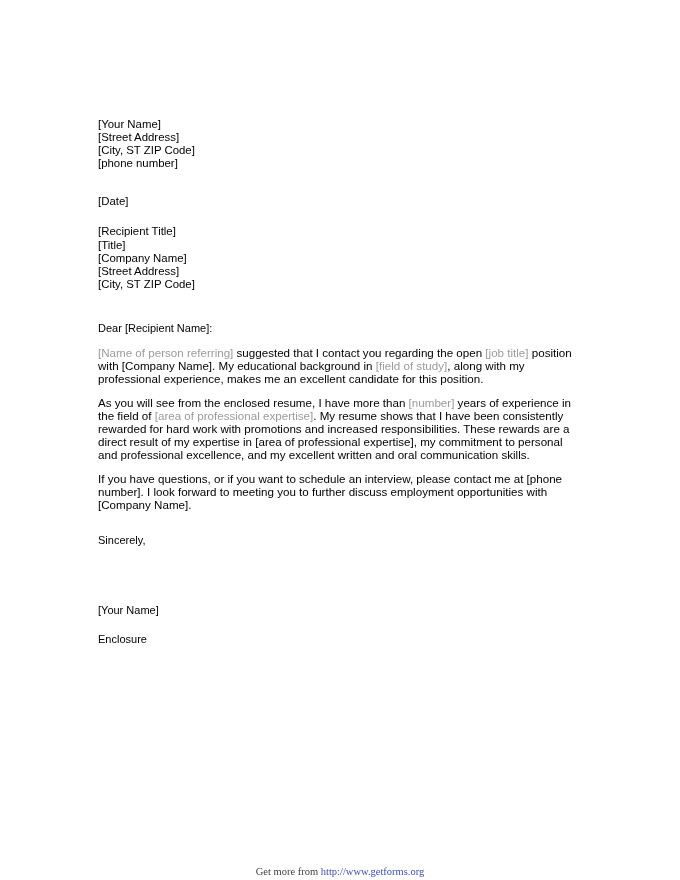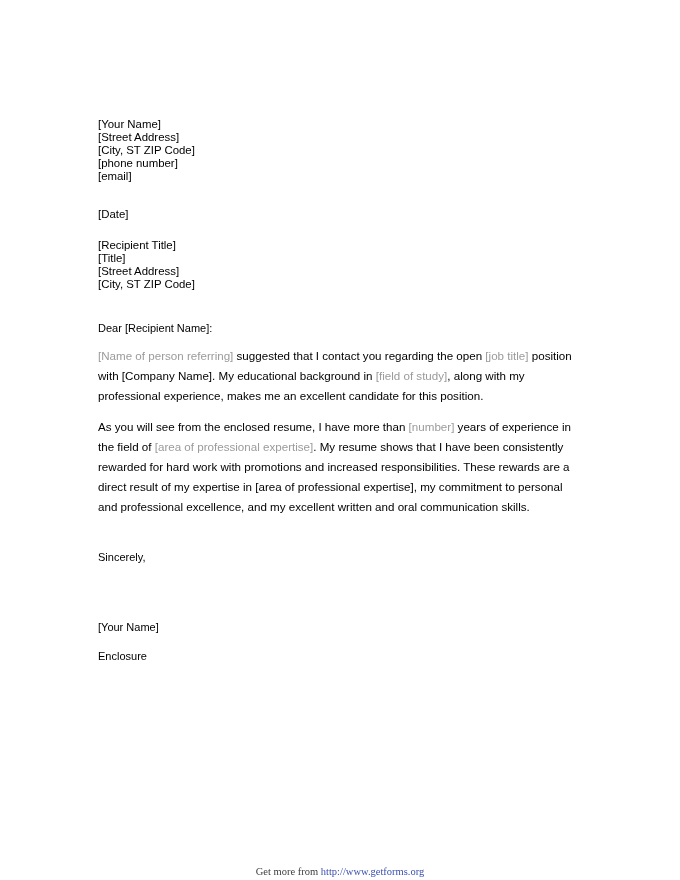--- a/index.html
+++ b/index.html
@@ -33,21 +33,21 @@
     line-height: 13.1px;
     color: #000000;
   }
   .salutation {
     font-size: 11px;
     line-height: 14px;
     color: #000000;
   }
   .para {
     font-size: 11.6px;
-    line-height: 20px;
+    line-height: 13px;
     color: #000000;
     text-align: left;
   }
   .ph {
     color: #9b9b9b;
   }
   .gap-date     { height: 25px; }
   .gap-recip    { height: 17px; }
   .gap-salut    { height: 30px; }
   .gap-para     { height: 11px; }
@@ -77,50 +77,51 @@
 
 <div class="page">
 
   <div class="letter">
 
     <div>
       <div class="line">[Your Name]</div>
       <div class="line">[Street Address]</div>
       <div class="line">[City, ST  ZIP Code]</div>
       <div class="line">[phone number]</div>
-      <div class="line">[email]</div>
     </div>
 
     <div class="gap-date"></div>
 
     <div class="line">[Date]</div>
 
     <div class="gap-recip"></div>
 
     <div>
       <div class="line">[Recipient Title]</div>
       <div class="line">[Title]</div>
+      <div class="line">[Company Name]</div>
       <div class="line">[Street Address]</div>
       <div class="line">[City, ST  ZIP Code]</div>
     </div>
 
     <div class="gap-salut"></div>
 
     <div class="salutation">Dear [Recipient Name]:</div>
 
     <div class="gap-para"></div>
 
     <div class="para"><span class="ph">[Name of person referring]</span><span> suggested that I contact you regarding the open </span><span class="ph">[job title]</span><span> position with [Company Name]. My educational background in </span><span class="ph">[field of study]</span><span>, along with my professional experience, makes me an excellent candidate for this position.</span></div>
 
     <div class="gap-para"></div>
 
     <div class="para"><span>As you will see from the enclosed resume, I have more than </span><span class="ph">[number]</span><span> years of experience in the field of </span><span class="ph">[area of professional expertise]</span><span>. My resume shows that I have been consistently rewarded for hard work with promotions and increased responsibilities. These rewards are a direct result of my expertise in [area of professional expertise], my commitment to personal and professional excellence, and my excellent written and oral communication skills.</span></div>
 
     <div class="gap-para"></div>
 
+    <div class="para">If you have questions, or if you want to schedule an interview, please contact me at [phone number]. I look forward to meeting you to further discuss employment opportunities with [Company Name].</div>
 
     <div class="gap-sincere"></div>
 
     <div class="salutation">Sincerely,</div>
 
     <div class="gap-sign"></div>
 
     <div class="salutation">[Your Name]</div>
 
     <div class="gap-encl"></div>

